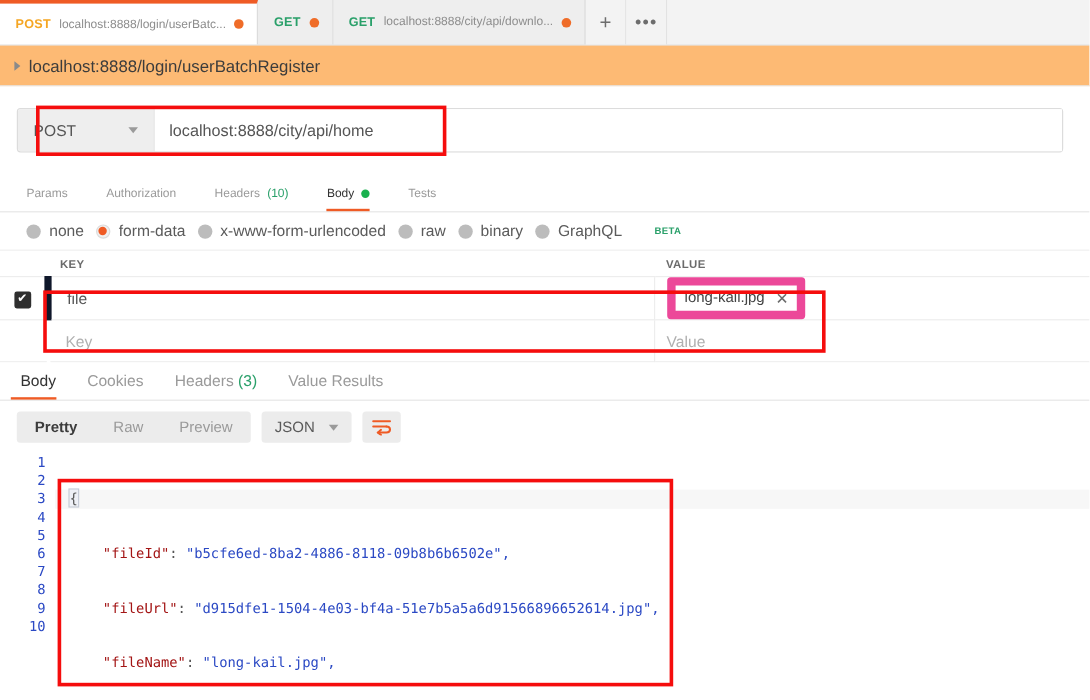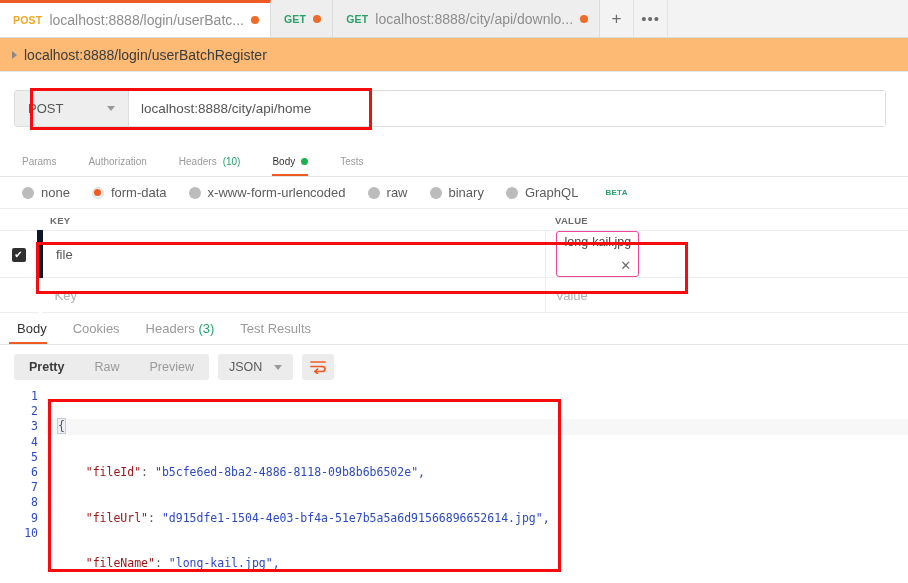--- a/index.html
+++ b/index.html
@@ -32,21 +32,21 @@
     min-width: 0;
   }
   .req-tab.active {
     background: #ffffff;
     border-top: 3px solid #ef5b25;
     padding-top: 0;
   }
   .req-tab .verb { font-size: 10.5px; font-weight: bold; letter-spacing: .2px; }
   .verb-post { color: #f5a623; }
   .verb-get  { color: #2aa06a; }
-  .req-tab .tname { color: #8d8d8d; font-size: 14px; overflow: hidden; text-overflow: ellipsis; }
+  .req-tab .tname { color: #8d8d8d; font-size: 10px; overflow: hidden; text-overflow: ellipsis; }
   .dot-unsaved {
     width: 8px; height: 8px; border-radius: 50%;
     background: #ef6c28; flex: none;
   }
   .tab-tools { display: flex; align-items: center; background:#f3f3f3; }
   .tab-btn {
     width: 34px; height: 37px;
     display: flex; align-items: center; justify-content: center;
     color: #6d6d6d; font-size: 17px;
     background: #f3f3f3;
@@ -131,21 +131,21 @@
     height: 2px; background: #ef5b25;
   }
   .subtab .count { color: #2aa06a; }
   .green-dot { width: 7px; height: 7px; border-radius: 50%; background: #1ab14f; }
 
   
   .radio-row {
     display: flex; align-items: center;
     height: 32px;
     padding: 0 22px;
-    gap: 22px;
+    gap: 10px;
     border-bottom: 1px solid #ededed;
   }
   .radio-item { display: flex; align-items: center; gap: 7px; font-size: 13px; color: #5b5b5b; }
   .radio-dot {
     width: 12px; height: 12px; border-radius: 50%;
     background: #bcbcbc; flex: none;
     display: flex; align-items: center; justify-content: center;
   }
   .radio-dot.on { background: #f0f0f0; border: 1px solid #dcdcdc; }
   .radio-dot.on::after {
@@ -188,26 +188,25 @@
   .kv-row td:last-child { border-right: 0; }
   .kv-row.empty td { color: #b0b0b0; }
   .kv-row.empty td.cell-key { border-left: 3px solid transparent; }
   .chk {
     width: 14px; height: 14px;
     background: #2f2f2f; border-radius: 2px;
     display: inline-flex; align-items: center; justify-content: center;
     color: #fff; font-size: 10px; line-height: 1;
   }
   .file-chip {
-    display: inline-flex; align-items: flex-end; gap: 9px;
-    border: 1px solid #ec4899; border-radius: 3px;
+    display: inline-flex; align-items: flex-start; gap: 9px;
+    border: 7px solid #ec4899; border-radius: 3px;
     padding: 3px 7px 3px 8px;
     font-size: 12.5px; color: #444;
     background: #fff;
-    flex-direction: column;
   }
   .file-chip .x { color: #6d6d6d; font-size: 13px; }
 
   
   .resp-tabs {
     display: flex; align-items: flex-end;
     height: 32px;
     border-bottom: 1px solid #e6e6e6;
     padding-left: 4px;
     background: #fff;
@@ -414,21 +413,21 @@
       <span>Body</span>
     </div>
     <div class="resp-tab">
       <span>Cookies</span>
     </div>
     <div class="resp-tab">
       <span>Headers</span>
       <span class="count">(3)</span>
     </div>
     <div class="resp-tab">
-      <span>Test Results</span>
+      <span>Value Results</span>
     </div>
   </div>
 
   <div class="viewbar">
     <div class="seg">
       <div class="seg-item active">Pretty</div>
       <div class="seg-item">Raw</div>
       <div class="seg-item">Preview</div>
     </div>
     <div class="fmt">

